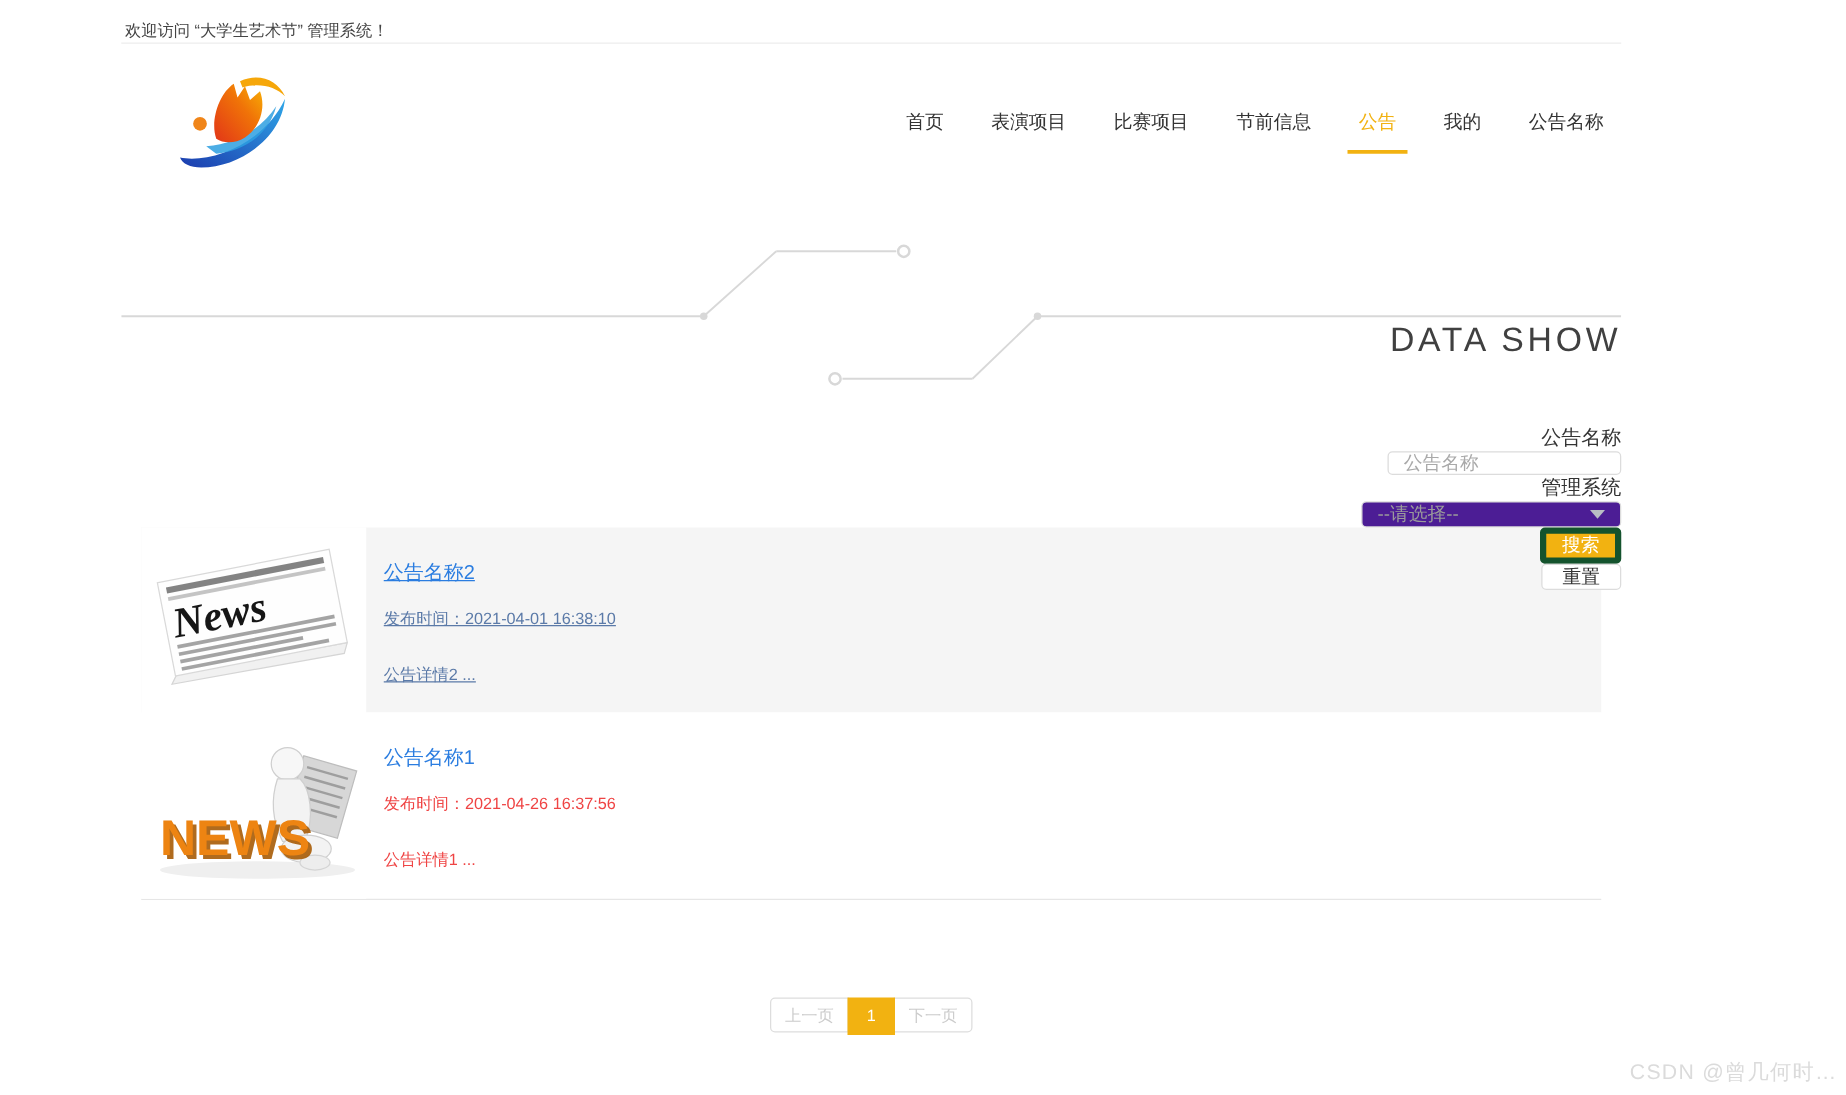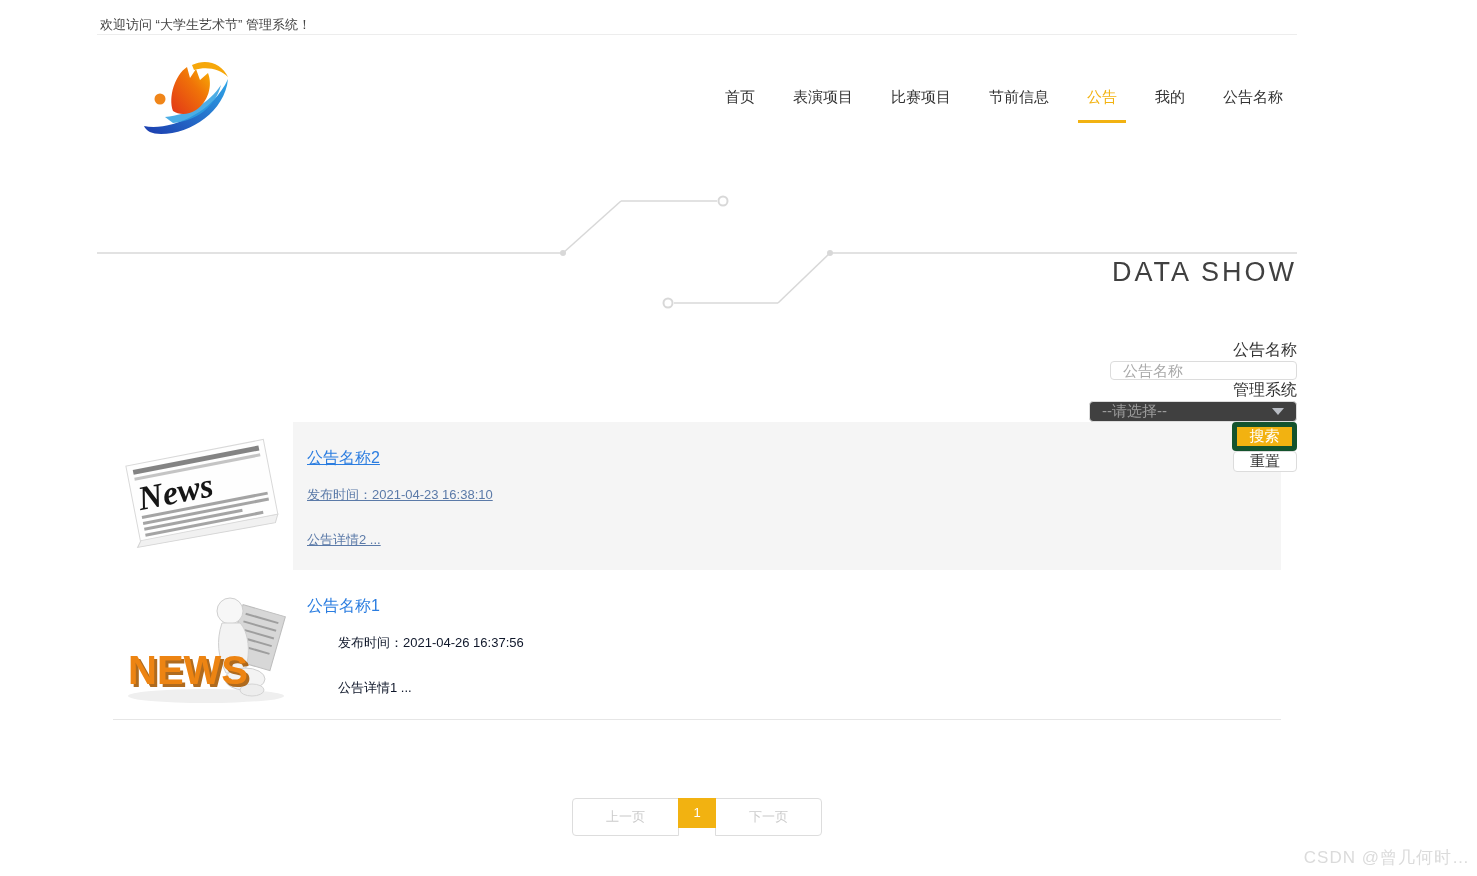--- a/index.html
+++ b/index.html
@@ -54,21 +54,21 @@
     border: 1px solid #dcdcdc; border-radius: 4px;
     padding: 0 12px; font-size: 15px; color: #333; outline: none;
     font-family: "Liberation Sans", sans-serif;
   }
   .inp-name::placeholder { color: #a9a9a9; }
   .lbl-type { margin-left: 28px; }
   .sel-type {
     margin-left: 15px; width: 208px; height: 38px;
     border: 1px solid #dcdcdc; border-radius: 4px;
     display: flex; align-items: center; justify-content: space-between;
-    padding: 0 12px; color: #9b9b9b; font-size: 15px; cursor: pointer; background: #404040;
+    padding: 0 12px; color: #9b9b9b; font-size: 15px; cursor: pointer; background: #4c1d95;
   }
   .caret {
     width: 0; height: 0;
     border-left: 6px solid transparent; border-right: 6px solid transparent;
     border-top: 7px solid #b9bdc4;
   }
   .btn { border-radius: 4px; font-size: 15px; cursor: pointer; font-family: "Liberation Sans", sans-serif; }
   .btn-search { margin-left: 40px; width: 65px; height: 36px; background: #F2B211; color: #fff; border: 5px solid #14532d; }
   .btn-reset  { width: 64px; height: 36px; background: #fff; color: #333; border: 1px solid #dcdcdc; }
 
@@ -83,26 +83,26 @@
   }
   .row-text { margin-left: 14px; padding-top: 26px; }
   .row-title { font-size: 16px; cursor: pointer; }
   .row-time { font-size: 13px; margin-top: 17px; cursor: pointer; }
   .row-detail { font-size: 13px; margin-top: 27px; cursor: pointer; }
   .hovered .row-title { color: #2B7DE0; text-decoration: underline; }
   .hovered .row-time,
   .hovered .row-detail { color: #5B7AA8; text-decoration: underline; }
   .plain .row-title { color: #2B7DE0; }
   .plain .row-time,
-  .plain .row-detail { color: #0f172a; margin-left: 31px; }
+  .plain .row-detail { color: #ef4444; }
 
   
   .pagination { display: flex; width: fit-content; margin: 78px auto 0; }
   .page-btn {
-    height: 38px; line-height: 28px; padding: 0 33px;
+    height: 28px; line-height: 28px; padding: 0 11px;
     border: 1px solid #ddd; background: #fff; color: #ccc;
     font-size: 13px; cursor: pointer;
   }
   .page-prev { border-radius: 4px 0 0 4px; }
   .page-next { border-radius: 0 4px 4px 0; margin-left: -1px; }
   .page-current {
     height: 30px; line-height: 30px; width: 38px; text-align: center;
     background: #F2B211; border: 0; color: #fff; font-size: 13px;
     margin-left: -1px; cursor: pointer; position: relative; z-index: 1;
   }
@@ -207,21 +207,21 @@
               <rect x="20" y="76" width="128" height="3"></rect>
               <rect x="20" y="82" width="100" height="3"></rect>
               <rect x="20" y="88" width="120" height="3"></rect>
             </g>
             <text x="20" y="64" font-family="Liberation Serif, serif" font-size="34" font-weight="bold" font-style="italic" fill="#161616">News</text>
           </g>
         </svg>
       </div>
       <div class="row-text">
         <div class="row-title">公告名称2</div>
-        <div class="row-time">发布时间：2021-04-23 16:38:10</div>
+        <div class="row-time">发布时间：2021-04-01 16:38:10</div>
         <div class="row-detail">公告详情2 ...</div>
       </div>
     </div>
 
     <div class="row plain">
       <div class="thumb">
         <svg width="170" height="124" viewBox="0 0 170 124">
           <ellipse cx="88" cy="113" rx="78" ry="7" fill="#efefef"></ellipse>
           <g transform="rotate(16 136 56)">
             <rect x="116" y="26" width="44" height="56" fill="#d7d7d7" stroke="#bdbdbd"></rect>

